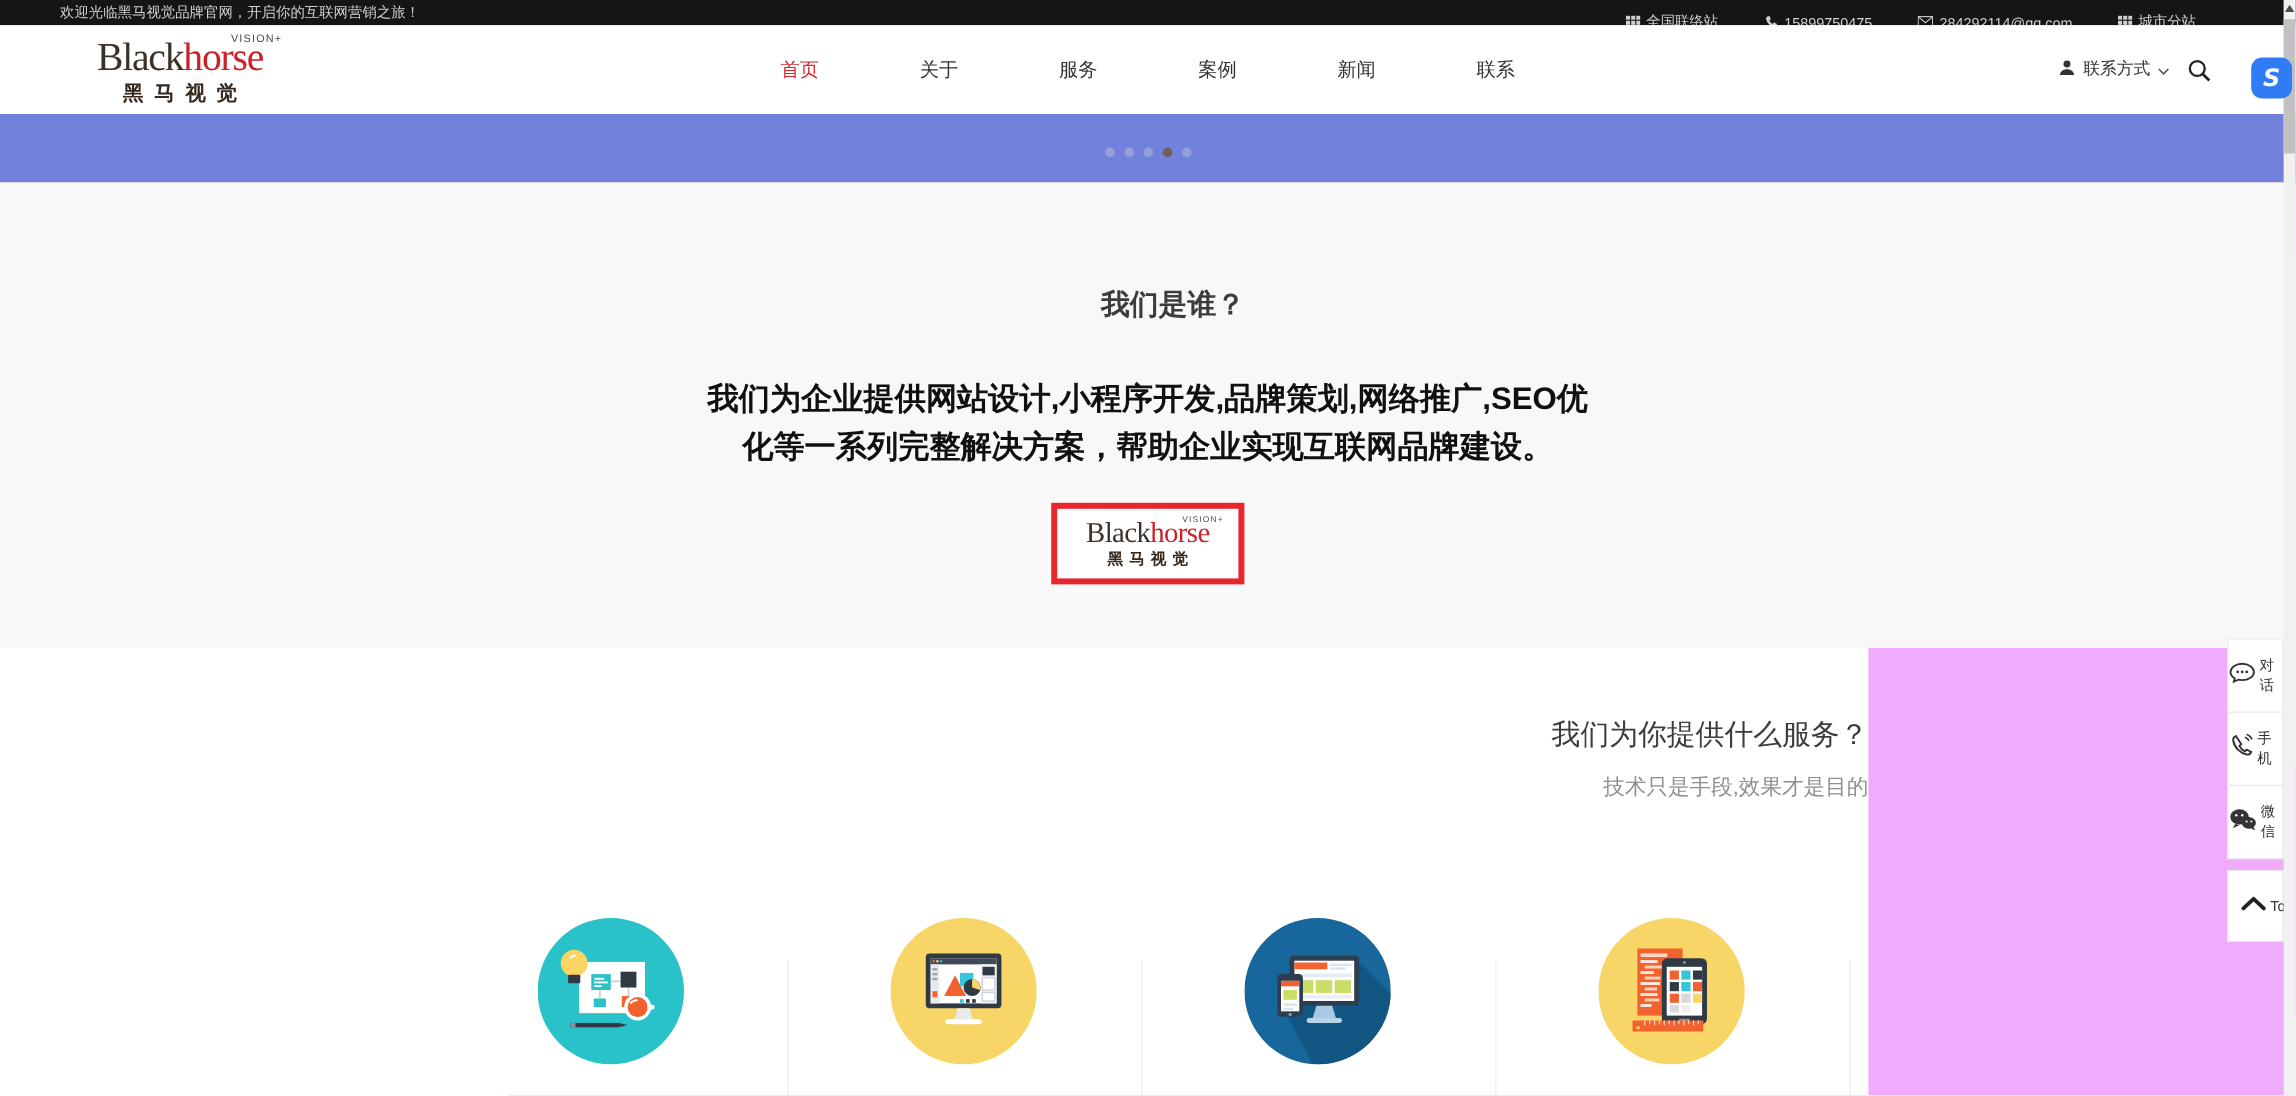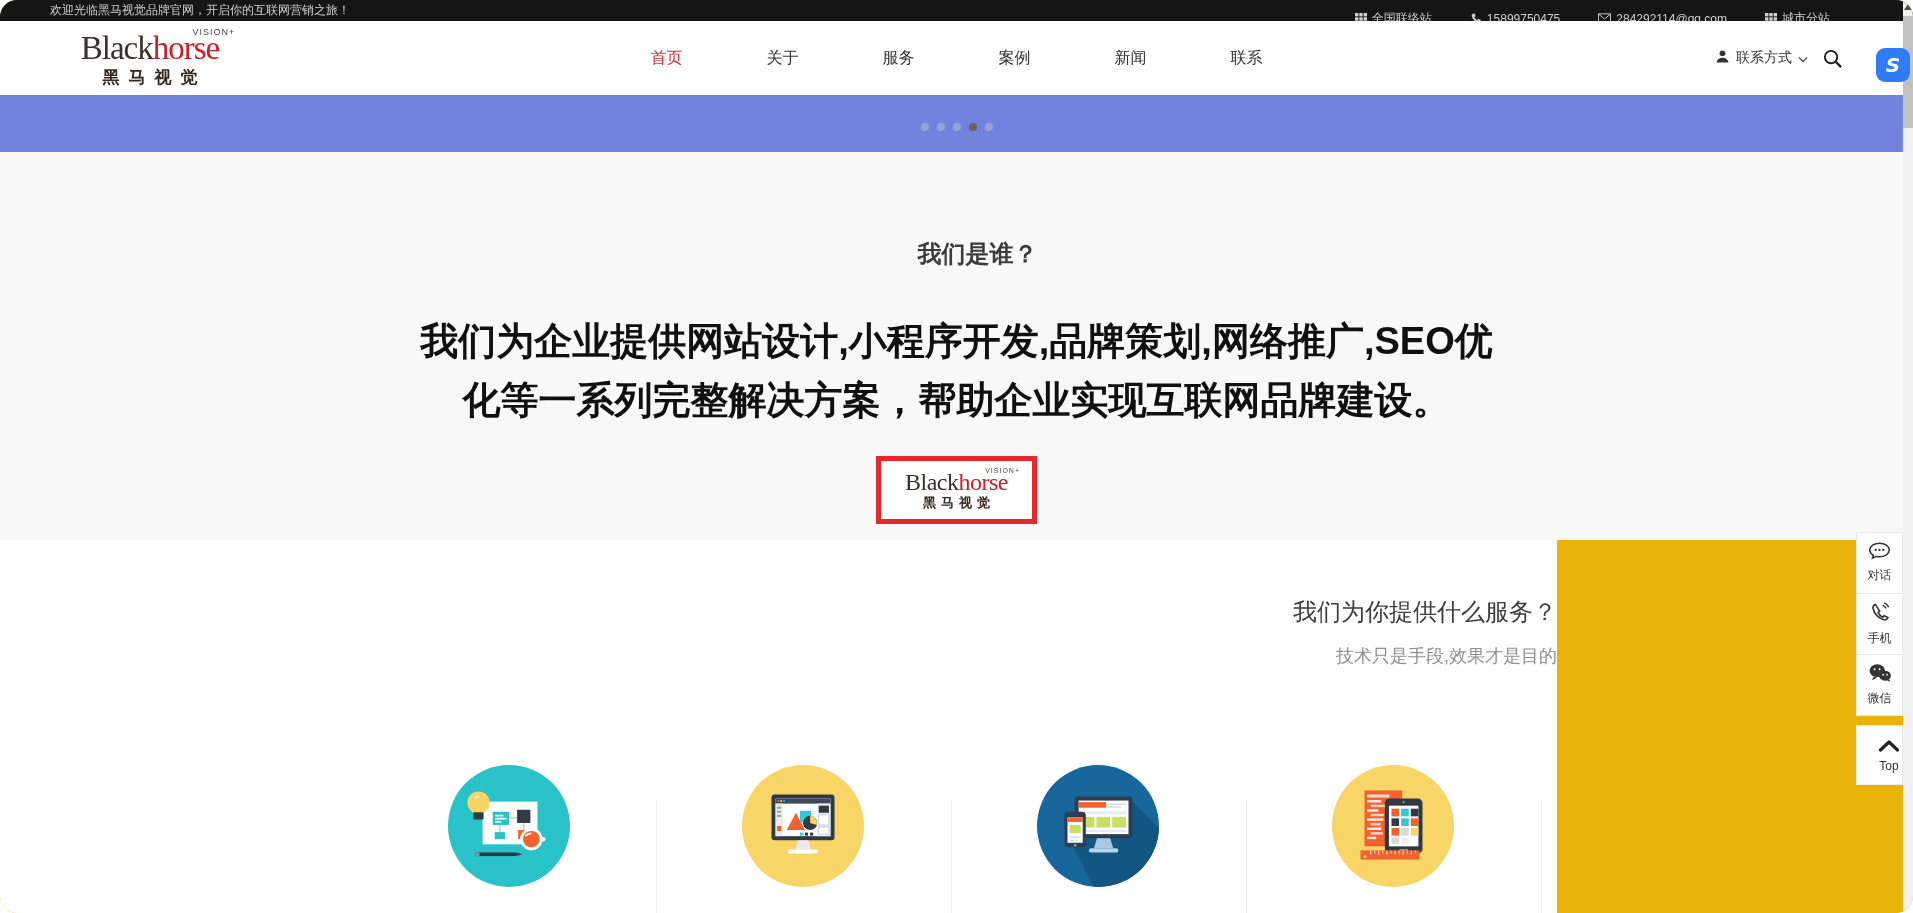--- a/index.html
+++ b/index.html
@@ -1,18 +1,18 @@
 <!DOCTYPE html>
 <html><head>
 <meta charset="utf-8">
 <style>
   * { margin:0; padding:0; box-sizing:border-box; }
   html,body { width:1913px; height:913px; overflow:hidden; background:#fff;
               font-family:"Liberation Sans","DejaVu Sans",sans-serif; }
-  #page { position:relative; width:1913px; height:913px; overflow:hidden; background:#eab308;border-radius:17px; }
+  #page { position:relative; width:1913px; height:913px; overflow:hidden; background:#f0abfc; }
 
   
   .topbar { position:absolute; left:0; top:0; width:1913px; height:21px; background:#151515;
             display:flex; align-items:center; justify-content:space-between;
             padding:0 83px 0 50px; font-size:12px; color:#cfcfcf; }
   .topbar-links { display:flex; gap:38px; align-items:center; }
   .topbar-link { display:flex; gap:5px; align-items:center; cursor:pointer;margin-top:16px; }
   .topbar-link svg { display:block; }
 
   
@@ -37,40 +37,40 @@
   .banner { position:absolute; left:0; top:95px; width:1913px; height:57px; background:#7181dc; }
   .banner-dots { position:absolute; left:50%; transform:translateX(-50%); bottom:21px;
                  display:flex; gap:8px; }
   .dot { width:8px; height:8px; border-radius:50%; background:#95a0d8; cursor:pointer; }
   .dot.active { background:#6a6352; }
 
   
   .who { position:absolute; left:0; top:152px; width:1913px; height:388px; background:#f8f8f8;
          text-align:center; }
   .who-title { padding-top:86px; font-size:24px; font-weight:700; color:#3c3c3c;padding-left:42px; }
-  .who-desc { margin-top:42px; font-size:38px; font-weight:700; color:#101010; line-height:1.55; }
+  .who-desc { margin-top:42px; font-size:26px; font-weight:700; color:#101010; line-height:1.55; }
   .logo-box { display:inline-block; margin-top:26px; border:5px solid #e8272c; background:#fff;
               padding:9px 24px 7px; cursor:pointer; }
   .logo-box .logo-en { font-size:24px; letter-spacing:-0.5px; }
   .logo-box .logo-vision { font-size:7px; top:-3px; right:-12px; }
   .logo-box .logo-cn { font-size:13px; letter-spacing:5px; padding-left:5px; margin-top:0; }
 
   
   .services { position:absolute; left:0; top:540px; width:1557px; height:373px; background:#fff;
               text-align:right; }
   .services-title { padding-top:56px; font-size:24px; font-weight:400; color:#3c3c3c; }
   .services-sub { margin-top:16px; font-size:18px; color:#8f8f8f; }
   .service-circle { position:absolute; width:122px; height:122px; cursor:pointer; }
   .service-circle svg { display:block; width:122px; height:122px; }
   .svc-divider { position:absolute; width:1px; top:800px; height:113px; background:#ececec; }
 
   
   .side-toolbar { position:absolute; right:10px; top:533px; width:47px; z-index:60; }
   .side-item { width:47px; height:62px; background:#fff; border:1px solid #e9e9e9; margin-top:-1px;
-               display:flex; flex-direction:column; align-items:center; justify-content:center;
+               display:flex; flex-direction:row; align-items:center; justify-content:center;
                gap:3px; cursor:pointer; }
   .side-item.top-btn { margin-top:9px; height:60px;padding-left:19px; }
   .side-item .lbl { font-size:12px; color:#333; }
 
   
   .scrollbar { position:absolute; right:0; top:0; width:10px; height:913px; background:#f1f1f1; z-index:70; }
   .scroll-arrow { position:absolute; top:4px; left:1px; width:0; height:0;
                   border-left:4px solid transparent; border-right:4px solid transparent;
                   border-bottom:6px solid #4f4f4f; }
   .scroll-thumb { position:absolute; top:16px; left:0; width:10px; height:112px; background:#c1c1c1; }

